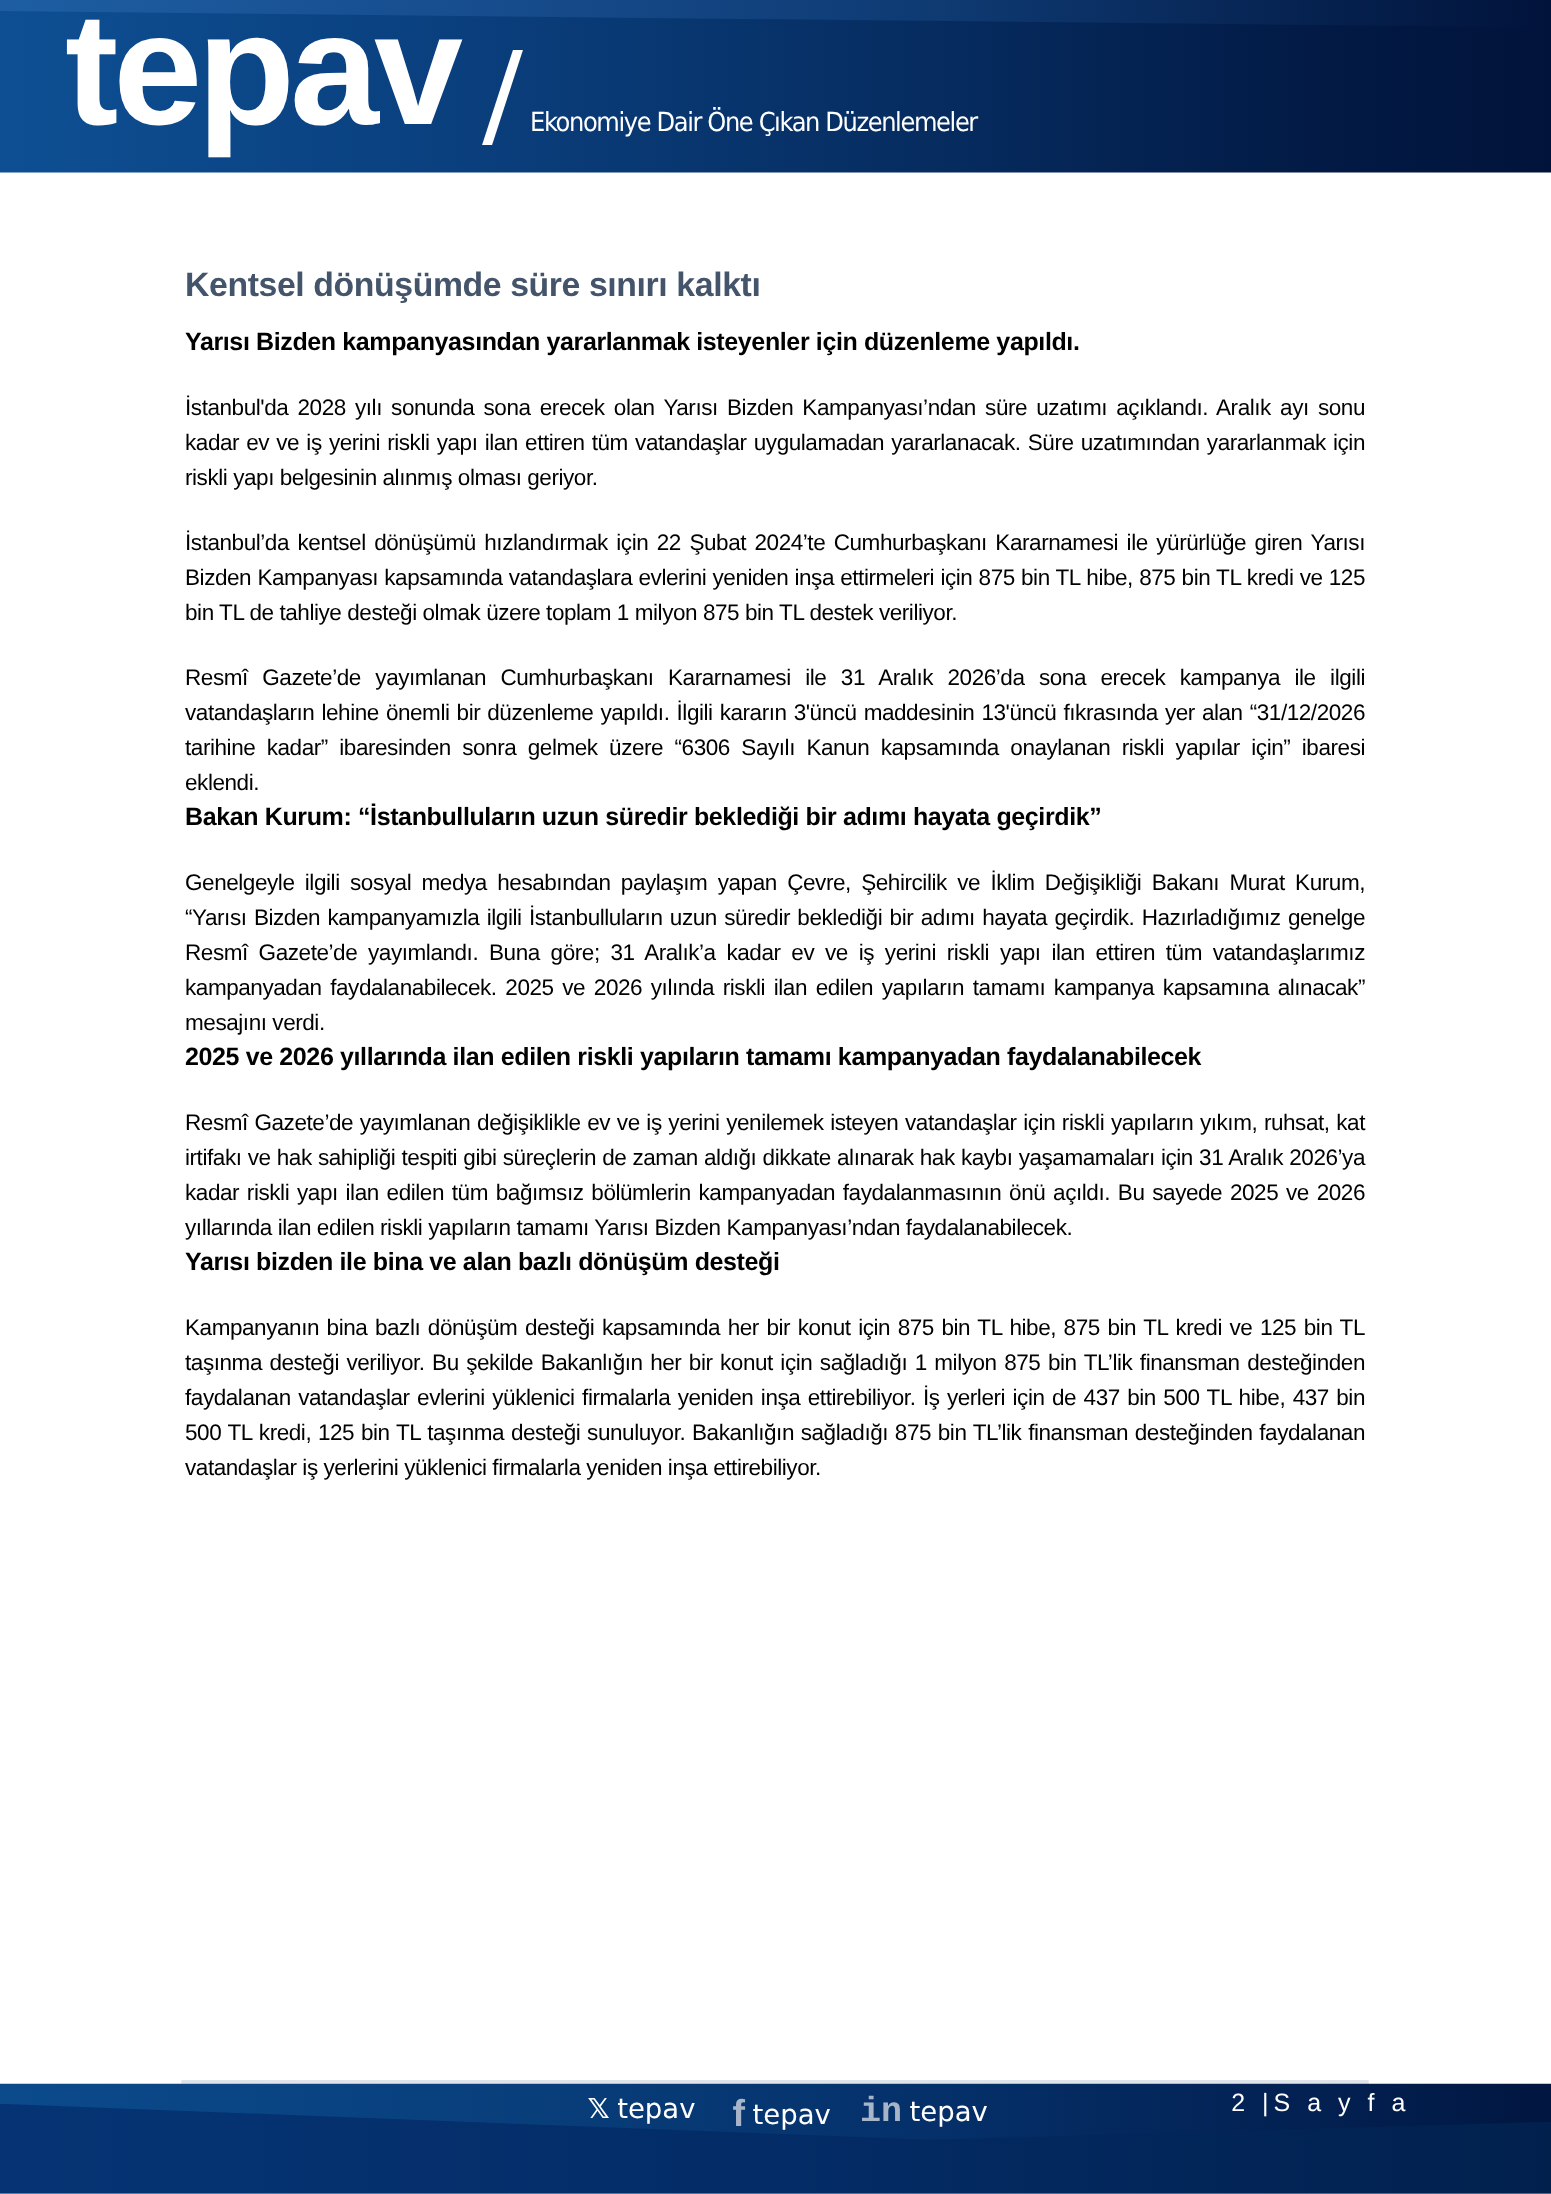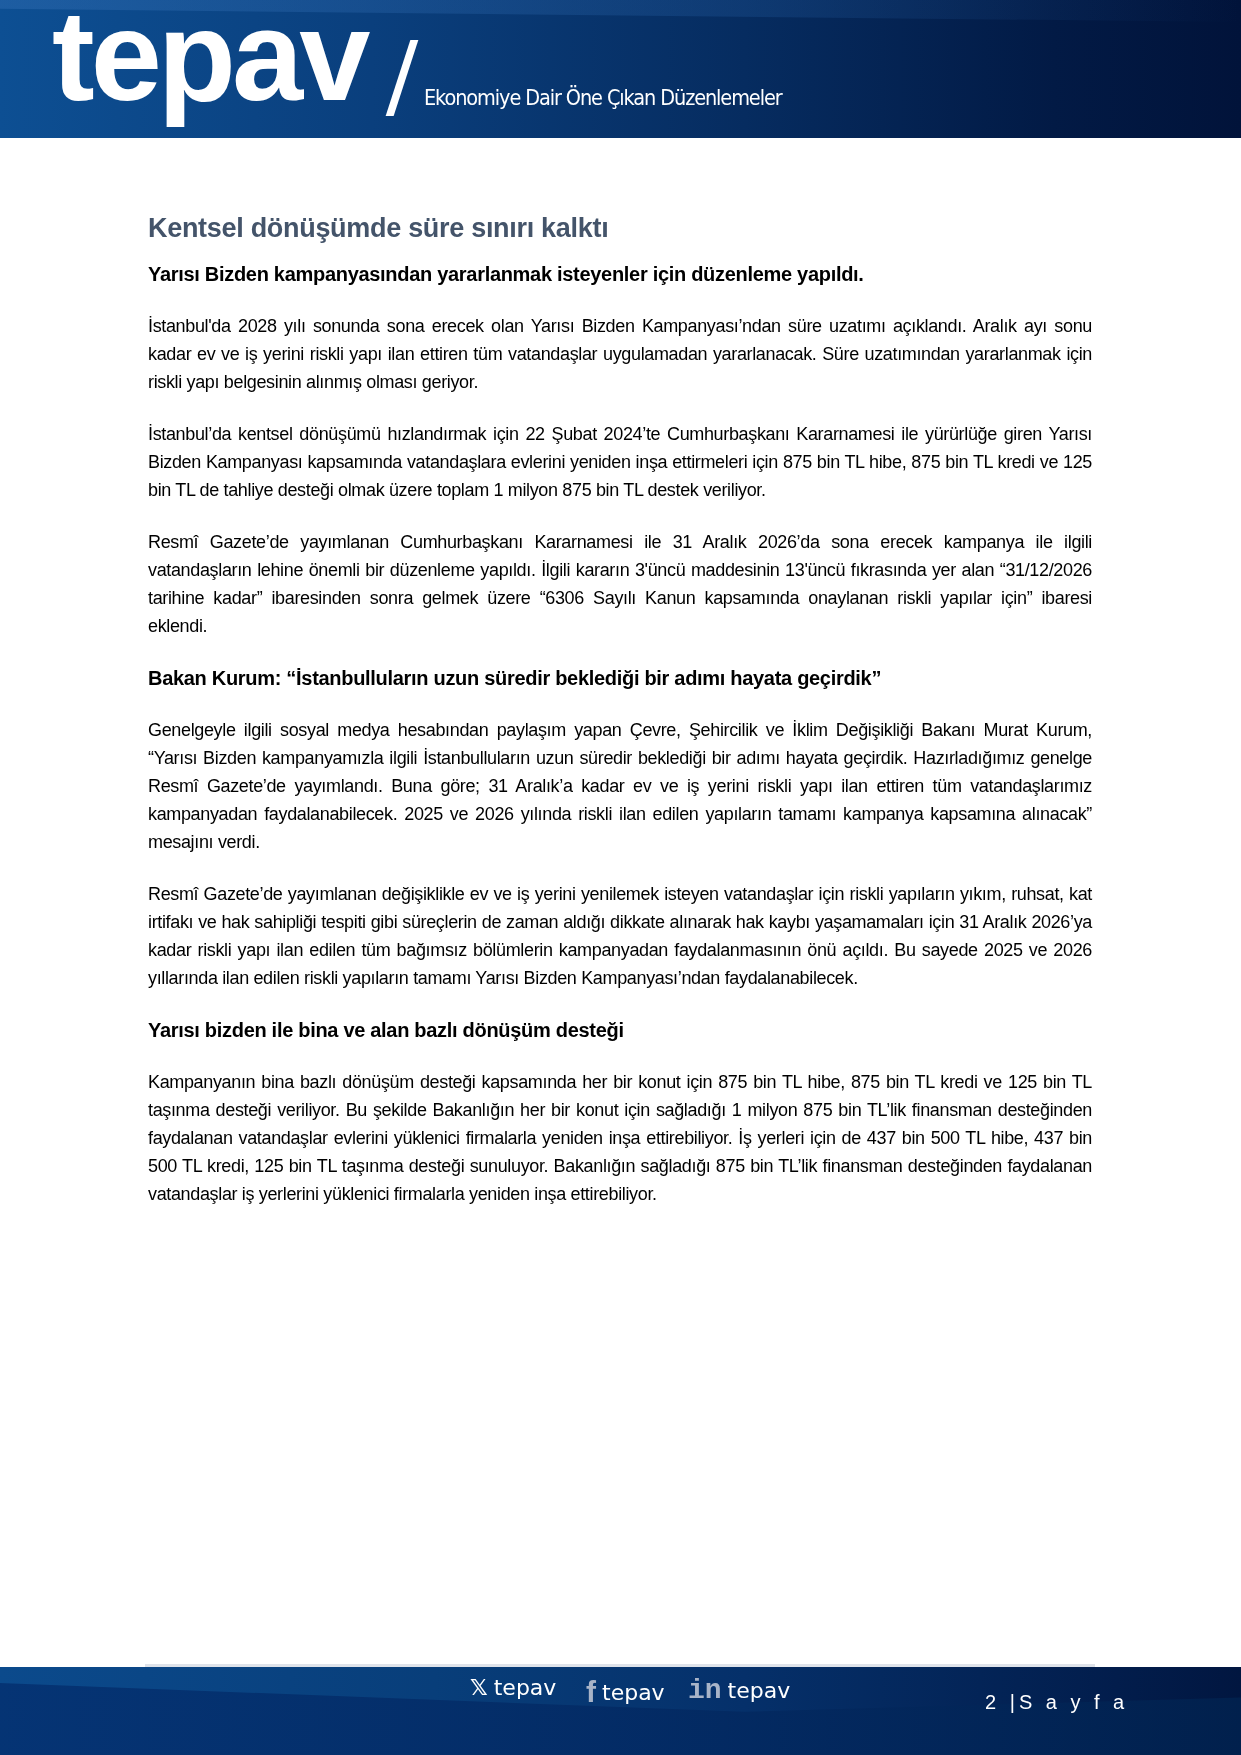--- a/index.html
+++ b/index.html
@@ -41,21 +41,21 @@
     }
     .h2 {
       margin-top: 16px; font-size: 20px; font-weight: bold; color: #000000; line-height: 28px;
       letter-spacing: -0.3px;
     }
     .para {
       margin-top: 24px; font-size: 18px; line-height: 28px; text-align: justify;
       letter-spacing: -0.35px;
     }
     .h3 {
-      margin-top: 24px; font-size: 20px; font-weight: bold; color: #000000; line-height: 28px;
+      font-size: 20px; font-weight: bold; color: #000000; line-height: 28px;
       letter-spacing: -0.3px;
     }
 
     .footer {
       position: absolute; left: 0; top: 1667px; width: 1241px; height: 88px;
       background: linear-gradient(90deg, #0b4a8c 0%, #083e7a 35%, #05306a 60%, #021d4c 90%, #011640 100%);
       overflow: hidden;
     }
     .footer-line {
       position: absolute; left: 145px; top: 1664px; width: 950px; height: 3px; background: #dfe3ea;
@@ -66,21 +66,21 @@
       clip-path: polygon(0 0, 60% 40%, 100% 20%, 100% 100%, 0 100%);
       opacity: 0.85;
     }
     .social {
       position: absolute; top: 8px; display: flex; align-items: center; color: #ffffff;
       font-family: "DejaVu Sans", sans-serif; font-size: 22px;
     }
     .social .ico { font-weight: bold; margin-right: 6px; color: #ffffff; }
     .social .ico.grey { color: #a8b4c8; }
     .page-num {
-      position: absolute; left: 985px; top: 24px; color: #ffffff;
+      position: absolute; left: 985px; top: 5px; color: #ffffff;
       font-family: "Liberation Sans", sans-serif; font-size: 20px; letter-spacing: 4px;
     }
   </style>
 </head>
 <body>
 
 <div class="header">
   <div class="sheen"></div>
   <div class="logo">tepav</div>
   <div class="logo-slash"></div>
@@ -91,20 +91,21 @@
   <div class="h1">Kentsel dönüşümde süre sınırı kalktı</div>
   <div class="h2">Yarısı Bizden kampanyasından yararlanmak isteyenler için düzenleme yapıldı.</div>
 
   <p class="para">İstanbul'da 2028 yılı sonunda sona erecek olan Yarısı Bizden Kampanyası’ndan süre uzatımı açıklandı. Aralık ayı sonu kadar ev ve iş yerini riskli yapı ilan ettiren tüm vatandaşlar uygulamadan yararlanacak. Süre uzatımından yararlanmak için riskli yapı belgesinin alınmış olması geriyor.</p>
   <p class="para">İstanbul’da kentsel dönüşümü hızlandırmak için 22 Şubat 2024’te Cumhurbaşkanı Kararnamesi ile yürürlüğe giren Yarısı Bizden Kampanyası kapsamında vatandaşlara evlerini yeniden inşa ettirmeleri için 875 bin TL hibe, 875 bin TL kredi ve 125 bin TL de tahliye desteği olmak üzere toplam 1 milyon 875 bin TL destek veriliyor.</p>
   <p class="para">Resmî Gazete’de yayımlanan Cumhurbaşkanı Kararnamesi ile 31 Aralık 2026’da sona erecek kampanya ile ilgili vatandaşların lehine önemli bir düzenleme yapıldı. İlgili kararın 3'üncü maddesinin 13'üncü fıkrasında yer alan “31/12/2026 tarihine kadar” ibaresinden sonra gelmek üzere “6306 Sayılı Kanun kapsamında onaylanan riskli yapılar için” ibaresi eklendi.</p>
 
   <div class="h3">Bakan Kurum: “İstanbulluların uzun süredir beklediği bir adımı hayata geçirdik”</div>
   <p class="para">Genelgeyle ilgili sosyal medya hesabından paylaşım yapan Çevre, Şehircilik ve İklim Değişikliği Bakanı Murat Kurum, “Yarısı Bizden kampanyamızla ilgili İstanbulluların uzun süredir beklediği bir adımı hayata geçirdik. Hazırladığımız genelge Resmî Gazete’de yayımlandı. Buna göre; 31 Aralık’a kadar ev ve iş yerini riskli yapı ilan ettiren tüm vatandaşlarımız kampanyadan faydalanabilecek. 2025 ve 2026 yılında riskli ilan edilen yapıların tamamı kampanya kapsamına alınacak” mesajını verdi.</p>
 
+  <div class="h3">2025 ve 2026 yıllarında ilan edilen riskli yapıların tamamı kampanyadan faydalanabilecek</div>
   <p class="para">Resmî Gazete’de yayımlanan değişiklikle ev ve iş yerini yenilemek isteyen vatandaşlar için riskli yapıların yıkım, ruhsat, kat irtifakı ve hak sahipliği tespiti gibi süreçlerin de zaman aldığı dikkate alınarak hak kaybı yaşamamaları için 31 Aralık 2026’ya kadar riskli yapı ilan edilen tüm bağımsız bölümlerin kampanyadan faydalanmasının önü açıldı. Bu sayede 2025 ve 2026 yıllarında ilan edilen riskli yapıların tamamı Yarısı Bizden Kampanyası’ndan faydalanabilecek.</p>
 
   <div class="h3">Yarısı bizden ile bina ve alan bazlı dönüşüm desteği</div>
   <p class="para">Kampanyanın bina bazlı dönüşüm desteği kapsamında her bir konut için 875 bin TL hibe, 875 bin TL kredi ve 125 bin TL taşınma desteği veriliyor. Bu şekilde Bakanlığın her bir konut için sağladığı 1 milyon 875 bin TL’lik finansman desteğinden faydalanan vatandaşlar evlerini yüklenici firmalarla yeniden inşa ettirebiliyor. İş yerleri için de 437 bin 500 TL hibe, 437 bin 500 TL kredi, 125 bin TL taşınma desteği sunuluyor. Bakanlığın sağladığı 875 bin TL’lik finansman desteğinden faydalanan vatandaşlar iş yerlerini yüklenici firmalarla yeniden inşa ettirebiliyor.</p>
 </div>
 
 <div class="footer-line"></div>
 <div class="footer">
   <div class="shade"></div>
 

